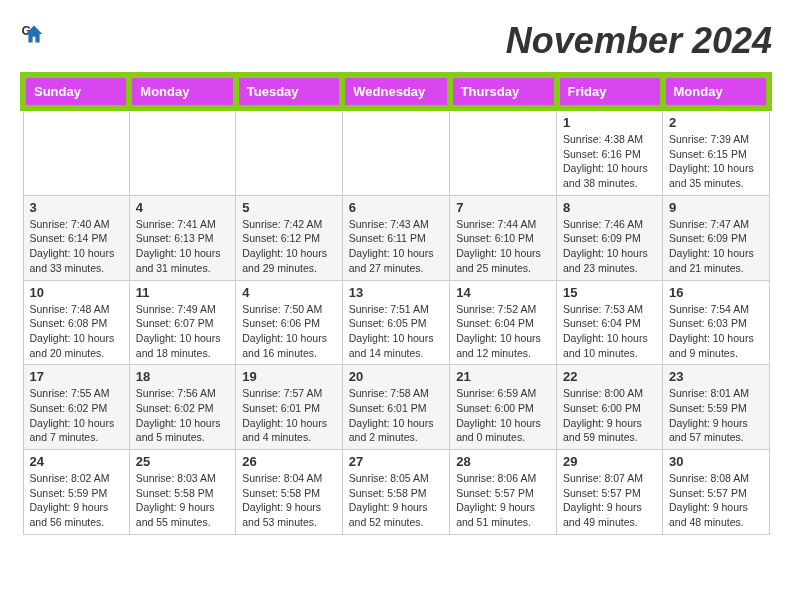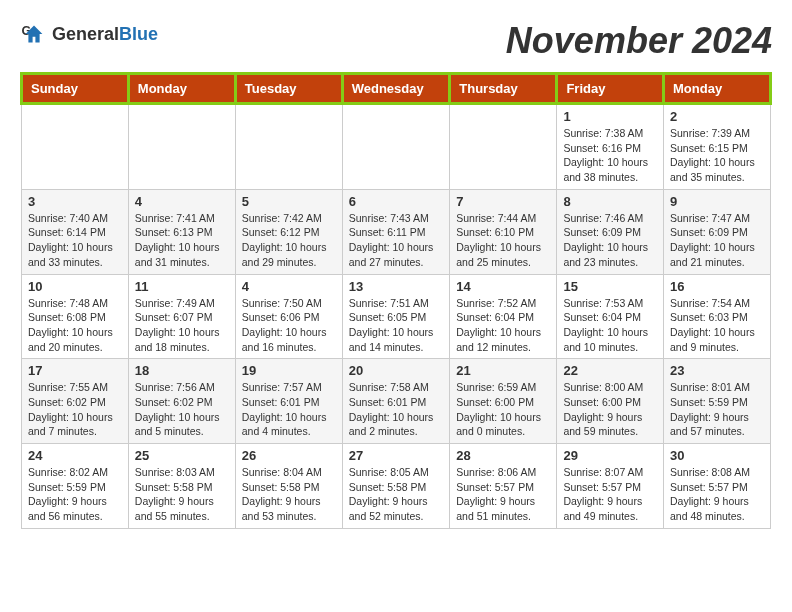--- a/index.html
+++ b/index.html
@@ -47,26 +47,26 @@
     .location-title {
       font-size: 16px;
       color: #555;
     }
     .calendar {
       width: 100%;
       border-collapse: collapse;
       border: 1px solid #ccc;
     }
     .calendar th {
-      background-color: #c2410c;
+      background-color: #d946ef;
       color: #fff;
       text-align: left;
       padding: 6px 8px;
       font-size: 13px;
-      border: 3px solid #84cc16;
+      border: 6px solid #84cc16;
     }
     .calendar td {
       vertical-align: top;
       padding: 4px 6px;
       border: 1px solid #ccc;
       font-size: 11px;
       color: #333;
       width: 108px;
       min-height: 80px;
       background: #fff;
@@ -91,27 +91,20 @@
   </style>
 </head>
 <body>
 
 <div class="header-area">
   <div class="logo">
     <svg class="logo-icon" viewBox="0 0 40 40">
       <text x="2" y="22" font-size="18" font-weight="bold" fill="#333">G</text>
       <polygon points="20,8 32,20 28,20 28,32 22,32 22,24 18,24 18,32 12,32 12,20 8,20" fill="#2271b3"></polygon>
     </svg>
-    <div>
-      <div style="display:flex;align-items:baseline;gap:0;">
-        <span class="logo-text-general">General</span>
-          <br>
-        <span class="logo-text-blue">Blue</span>
-      </div>
-    </div>
   </div>
   <div class="title-area">
     <div class="month-title">November 2024</div>
   </div>
 </div>
 
 <table class="calendar">
   <thead>
     <tr>
     <th>Sunday</th>
@@ -125,21 +118,21 @@
   </thead>
   <tbody id="calendar-body">
   <tr>
         <td class="empty-cell"></td>
         <td class="empty-cell"></td>
         <td class="empty-cell"></td>
         <td class="empty-cell"></td>
         <td class="empty-cell"></td>
         <td>
           <span class="day-number">1</span>
-          <div class="day-info">Sunrise: 7:38 AM
+          <div class="day-info">Sunrise: 4:38 AM
 Sunset: 6:16 PM
 Daylight: 10 hours and 38 minutes.</div>
         </td>
         <td>
           <span class="day-number">2</span>
           <div class="day-info">Sunrise: 7:39 AM
 Sunset: 6:15 PM
 Daylight: 10 hours and 35 minutes.</div>
         </td>
       </tr>

